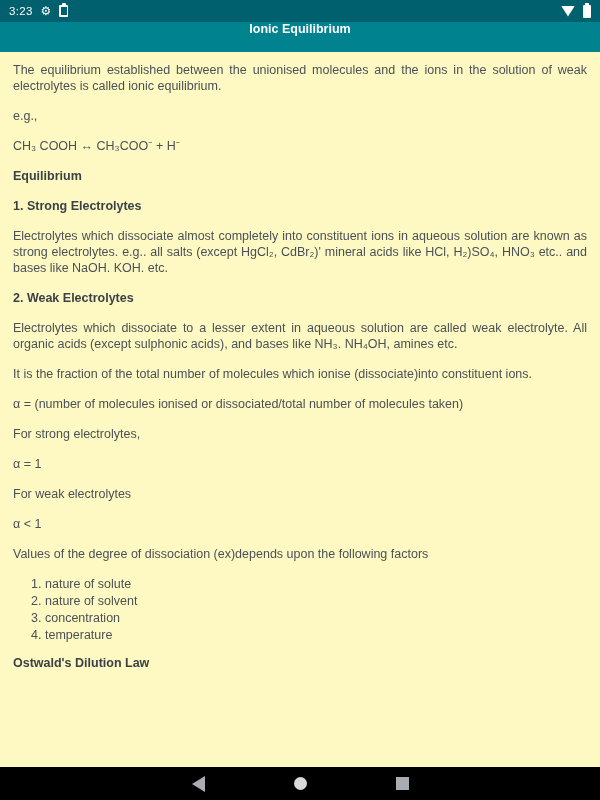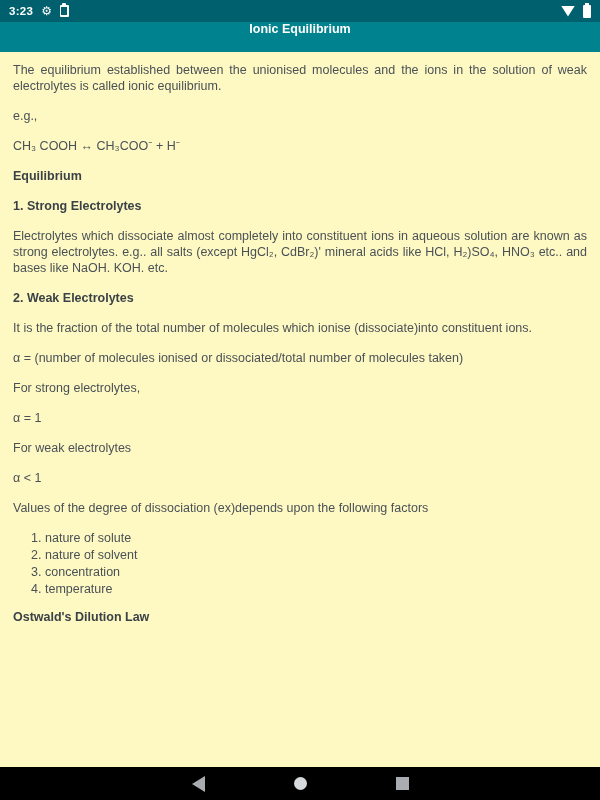--- a/index.html
+++ b/index.html
@@ -9,21 +9,21 @@
     background: #ffffff; overflow: hidden;
     font-family: "Liberation Sans", sans-serif;
   }
   
   .status-bar {
     height: 22px; background: #00606d; color: #fff;
     display: flex; align-items: center; justify-content: space-between;
     padding: 0 9px; font-size: 11.5px;
   }
   .sb-group { display: flex; align-items: center; gap: 8px; }
-  .sb-time { font-weight: bold; letter-spacing: .3px; }
+  .sb-time { font-weight: normal; letter-spacing: .3px; }
   .gear-glyph { font-size: 12px; line-height: 1; }
   .clipboard-shape {
     display: inline-block; width: 9px; height: 12px;
     background: #fff; border-radius: 1px; position: relative;
   }
   .clipboard-shape::before {
     content: ""; position: absolute; top: 2px; left: 1.5px;
     width: 6px; height: 8px; background: #00606d;
   }
   .clipboard-shape::after {
@@ -99,20 +99,21 @@
   </div>
 
   <div class="content">
     <p class="para justify">The equilibrium established between the unionised molecules and the ions in the solution of weak electrolytes is called ionic equilibrium.</p>
     <p class="para">e.g.,</p>
     <p class="para">CH₃ COOH ↔ CH₃COO⁻ + H⁻</p>
     <p class="heading">Equilibrium</p>
     <p class="heading">1. Strong Electrolytes</p>
     <p class="para justify">Electrolytes which dissociate almost completely into constituent ions in aqueous solution are known as strong electrolytes. e.g.. all salts (except HgCl₂, CdBr₂)' mineral acids like HCl, H₂)SO₄, HNO₃ etc.. and bases like NaOH. KOH. etc.</p>
     <p class="heading">2. Weak Electrolytes</p>
+    <p class="para justify">Electrolytes which dissociate to a lesser extent in aqueous solution are called weak electrolyte. All organic acids (except sulphonic acids), and bases like NH₃. NH₄OH, amines etc.</p>
     <p class="para">It is the fraction of the total number of molecules which ionise (dissociate)into constituent ions.</p>
     <p class="para">α = (number of molecules ionised or dissociated/total number of molecules taken)</p>
     <p class="para">For strong electrolytes,</p>
     <p class="para">α = 1</p>
     <p class="para">For weak electrolytes</p>
     <p class="para">α &lt; 1</p>
     <p class="para">Values of the degree of dissociation (ex)depends upon the following factors</p>
     <ol class="factors">
       <li>nature of solute</li>
       <li>nature of solvent</li>

